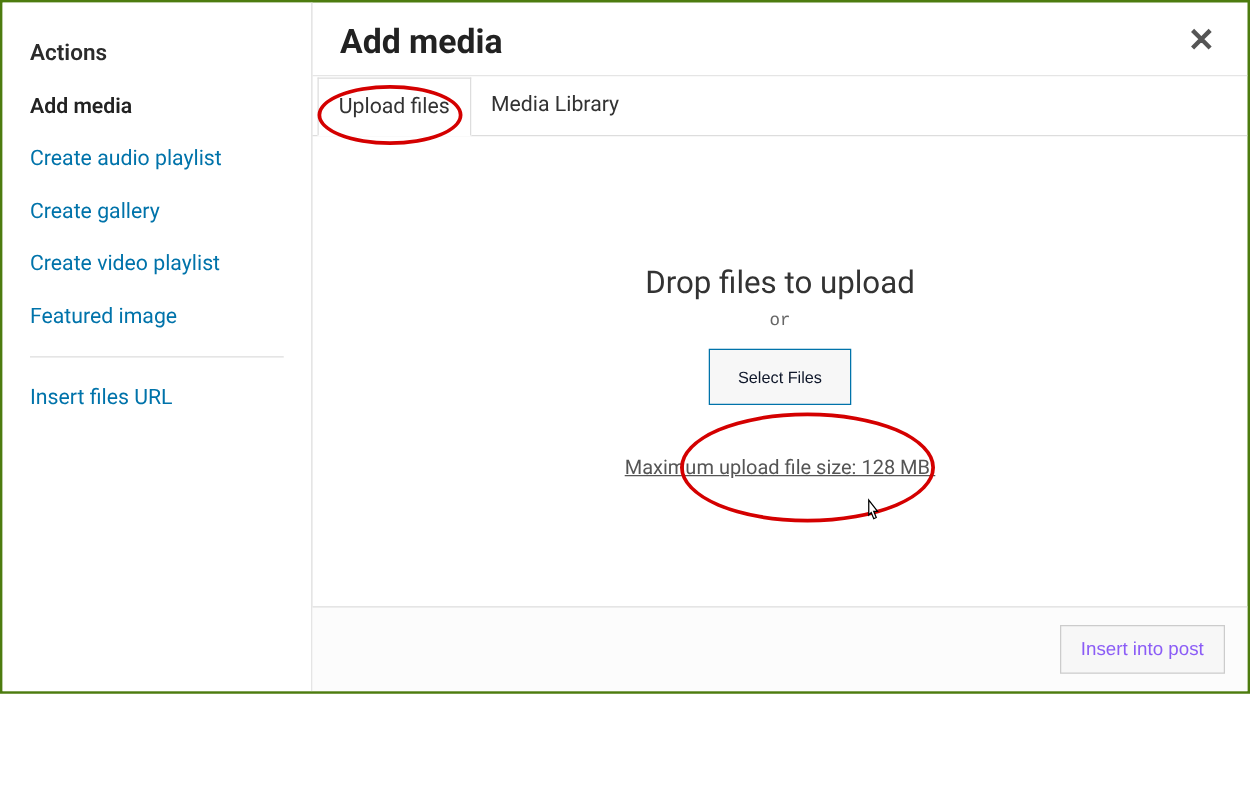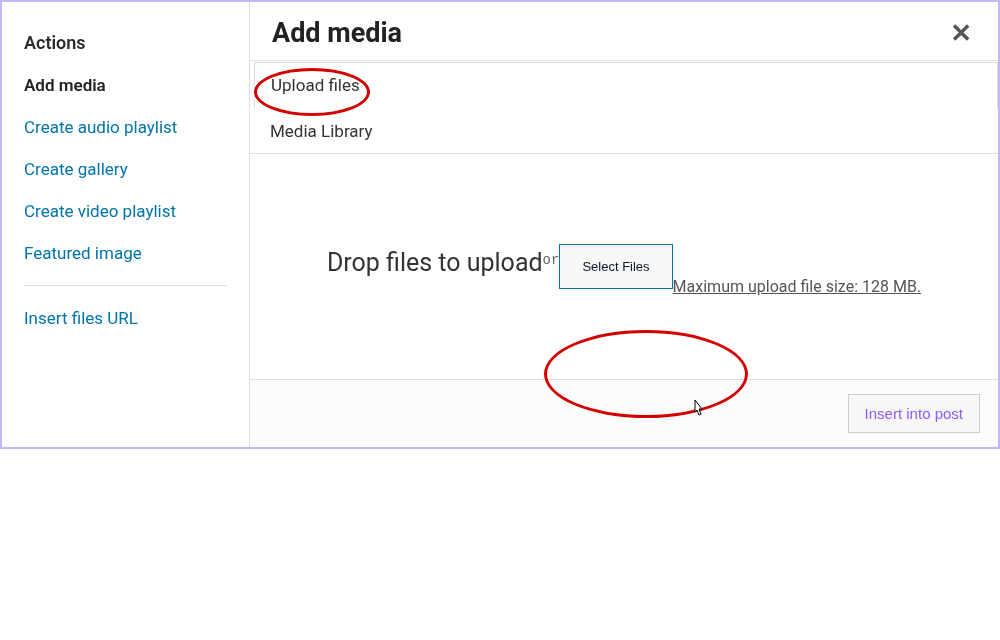--- a/index.html
+++ b/index.html
@@ -6,23 +6,23 @@
   html, body { margin: 0; padding: 0; }
   body {
     font-family: -apple-system, BlinkMacSystemFont, "Segoe UI", Roboto, Helvetica, Arial, sans-serif;
     background: #fff;
     color: #222;
     width: 1000px;
     height: 640px;
     position: relative;
   }
   .frame {
-    border: 2px solid #c4b5fd;
+    border: 2px solid #4d7c0f;
     width: 1000px;
-    height: 449px;
+    height: 555px;
     display: flex;
     position: relative;
     overflow: hidden;
   }
 
   
   .sidebar {
     width: 248px;
     border-right: 1px solid #ddd;
     padding: 30px 22px 22px 22px;
@@ -78,40 +78,39 @@
     color: #555;
     cursor: pointer;
     line-height: 1;
     padding: 4px;
   }
 
   .tabs {
     display: flex;
     border-bottom: 1px solid #ddd;
     padding-left: 4px;
-    flex-direction: column;
   }
   .tab {
     padding: 12px 16px 13px 16px;
     font-size: 17px;
     color: #333;
     cursor: pointer;
     position: relative;
     top: 1px;
   }
   .tab.active {
     border: 1px solid #ddd;
     border-bottom: 1px solid #fff;
     background: #fff;
   }
 
   .drop-zone {
     flex: 1;
     display: flex;
-    flex-direction: row;
+    flex-direction: column;
     align-items: center;
     justify-content: center;
     position: relative;
   }
   .drop-title {
     font-size: 25px;
     color: #333;
     margin-bottom: 8px;
   }
   .drop-or {

